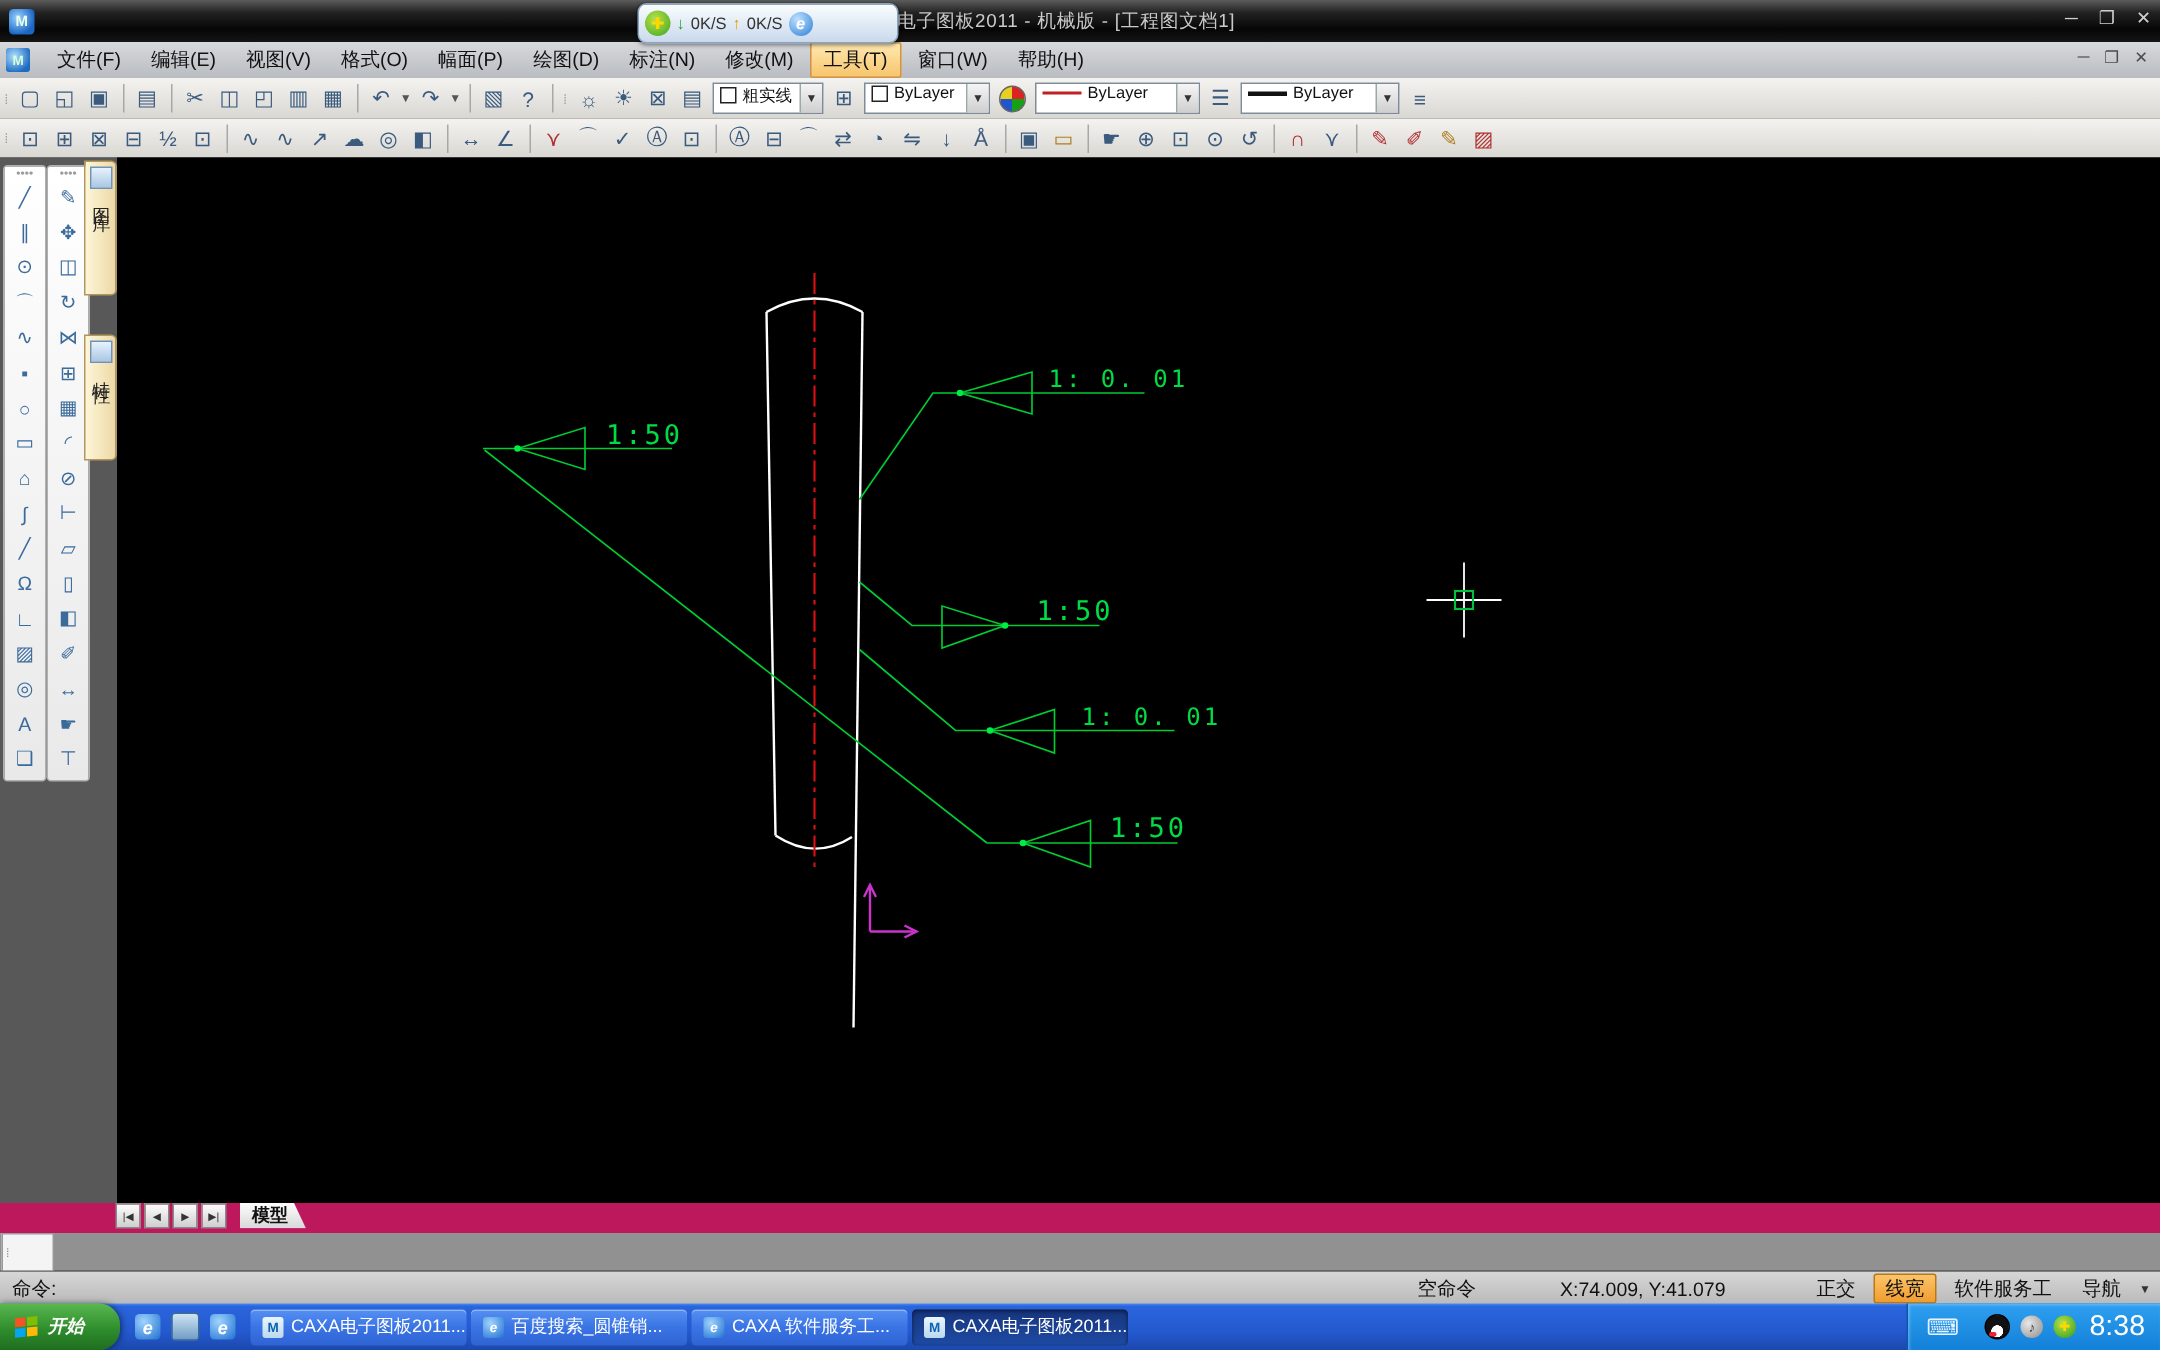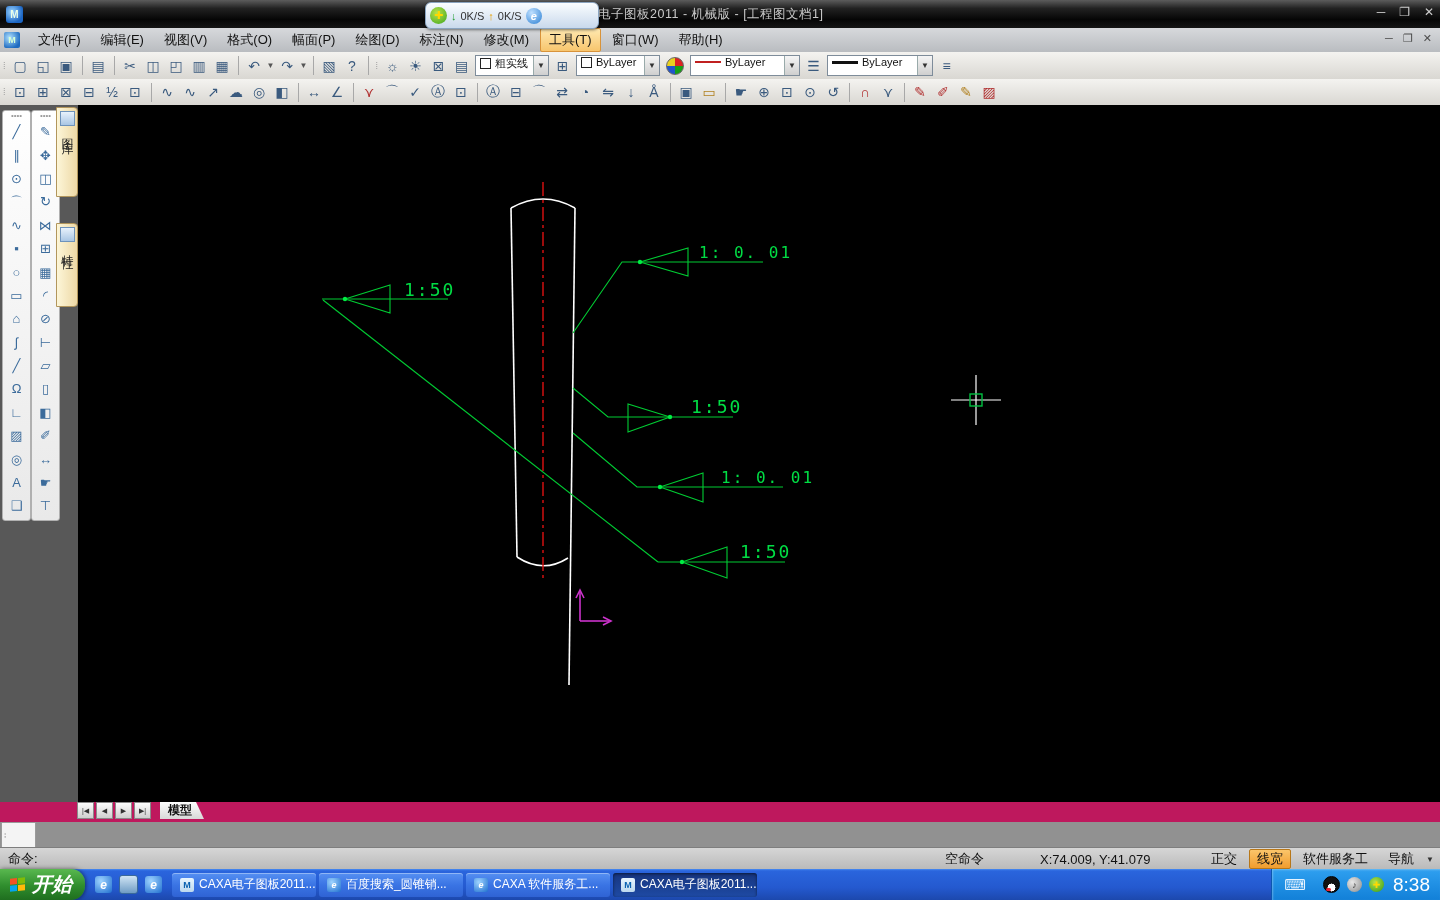--- a/index.html
+++ b/index.html
@@ -87,23 +87,23 @@
     background:linear-gradient(#d6d6d6,#b9b9b9);border-top:1px solid #7e7e7e;display:flex;align-items:center;color:#111;}
   #cmd-prompt{margin-left:8px;font-size:13px;}
   #cmd-idle{position:absolute;left:945px;} #cmd-coords{position:absolute;left:1040px;}
   #toggles{position:absolute;right:6px;display:flex;align-items:center;gap:4px;}
   .toggle{padding:1px 8px;font-size:13px;color:#111;border-radius:2px;}
   .toggle.active{background:linear-gradient(#fbc56a,#f09c2e);border:1px solid #b87718;padding:0 7px;}
   .toggle-dd{font-size:8px;color:#333;}
   
   #taskbar{position:absolute;left:0;top:869px;width:1440px;height:31px;
     background:linear-gradient(#4a8df2 0%,#2a65dd 6%,#2459cf 60%,#1c48ad 100%);display:flex;align-items:center;}
-  #startbtn{height:31px;padding:0 13px 0 10px;display:flex;align-items:center;gap:6px;
+  #startbtn{height:31px;padding:0 24px 0 10px;display:flex;align-items:center;gap:6px;
     background:linear-gradient(#59b84f,#2f8d2d 55%,#1f6e1f);border-radius:0 14px 14px 0;
-    box-shadow:1px 0 4px rgba(0,0,0,.5);color:#fff;font-size:20px;font-weight:bold;font-style:italic;}
+    box-shadow:1px 0 4px rgba(0,0,0,.5);color:#fff;font-size:12px;font-weight:bold;font-style:italic;}
   .flag{width:16px;height:14px;display:grid;grid-template-columns:7px 7px;grid-template-rows:6px 6px;gap:1px;transform:skewY(-6deg);}
   .flag i{display:block;} .flag i:nth-child(1){background:#f35325;} .flag i:nth-child(2){background:#81bc06;}
   .flag i:nth-child(3){background:#05a6f0;} .flag i:nth-child(4){background:#ffba08;}
   #quicklaunch{display:flex;align-items:center;gap:7px;padding:0 10px;}
   .qlicon{width:17px;height:17px;border-radius:3px;display:flex;align-items:center;justify-content:center;
     color:#fff;font-size:12px;font-style:italic;font-weight:bold;}
   .qlicon.ie{background:radial-gradient(circle at 35% 30%,#9fd4ff,#1f6fd0);}
   .qlicon.desk{background:linear-gradient(#cfe4f4,#6f9cc4);border:1px solid #3a6a9a;}
   .taskbtn{height:24px;margin-right:3px;padding:0 8px;display:flex;align-items:center;gap:5px;
     background:linear-gradient(#5690f2,#3a74e4 50%,#2f63d4);border-radius:3px;color:#fff;font-size:12px;

